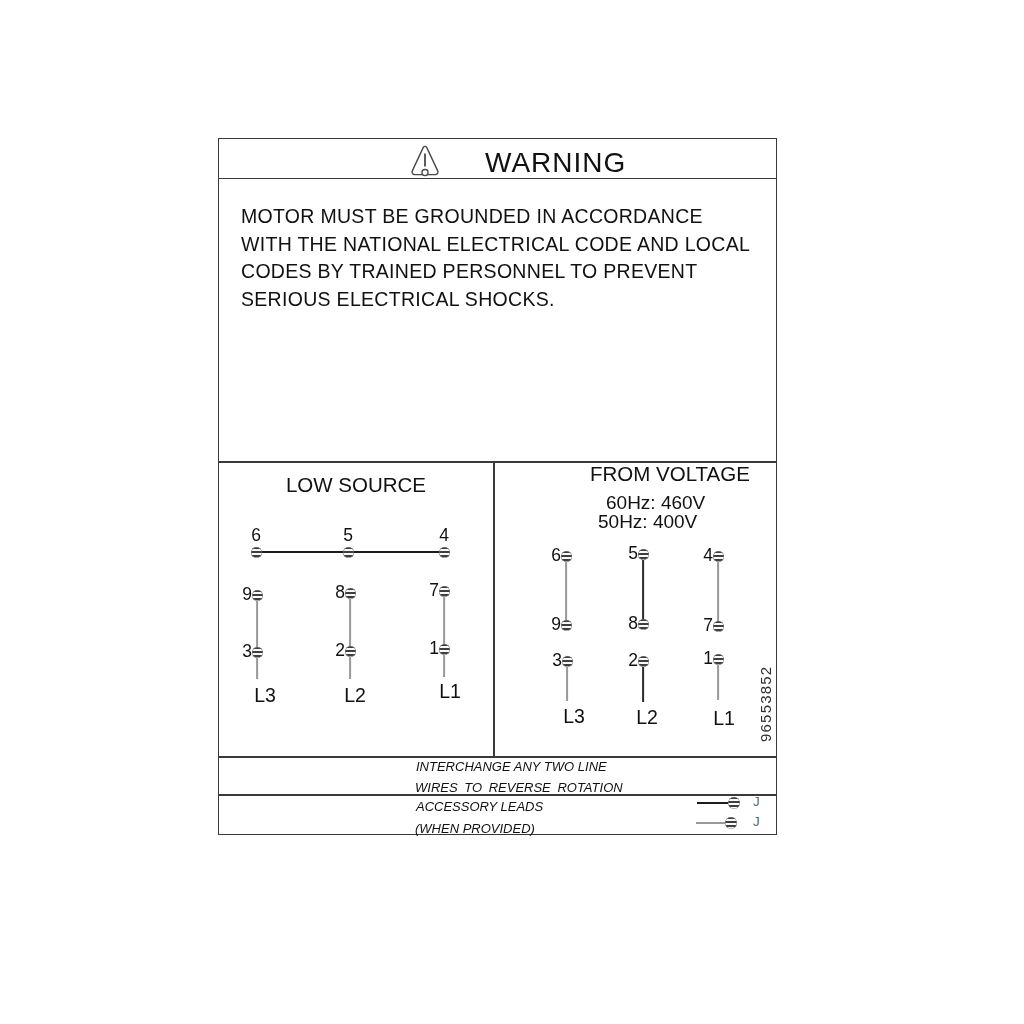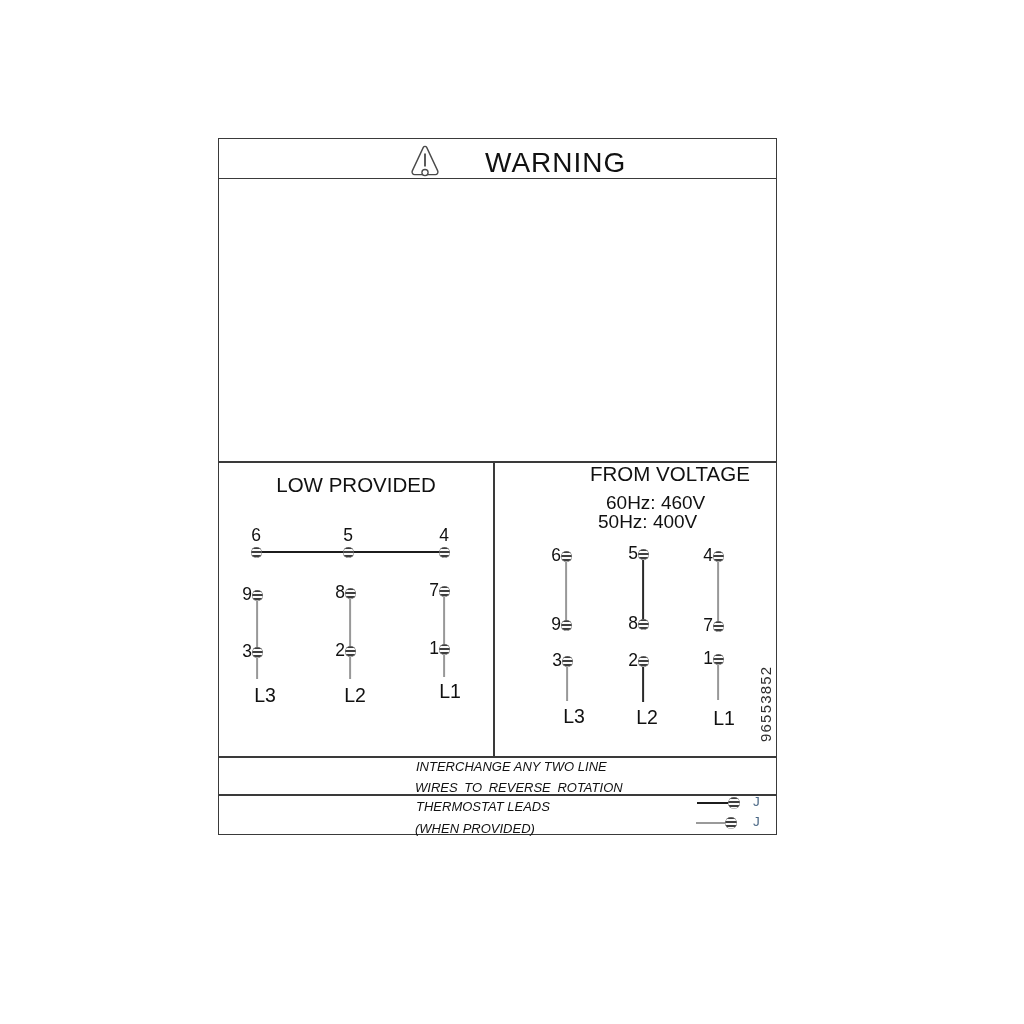--- a/index.html
+++ b/index.html
@@ -67,28 +67,29 @@
         <svg width="30" height="34" viewBox="0 0 30 34">
           <path d="M13.3 3.4 L2.3 26.9 a2.6 2.6 0 0 0 2.3 3.7 h20.8 a2.6 2.6 0 0 0 2.3 -3.7 L16.7 3.4 a1.9 1.9 0 0 0 -3.4 0 Z" fill="none" stroke="#4a4a4a" stroke-width="1.4" stroke-linejoin="round"></path>
           <line x1="15" y1="9.5" x2="15" y2="22.5" stroke="#3f3f3f" stroke-width="1.7"></line>
           <circle cx="15" cy="28.6" r="3.1" fill="#ffffff" stroke="#4a4a4a" stroke-width="1.3"></circle>
         </svg>
       </span>
       <span class="hdr-title">WARNING</span>
     </div>
 
     <div class="body-text">
+      <p>MOTOR MUST BE GROUNDED IN ACCORDANCE WITH THE NATIONAL ELECTRICAL CODE AND LOCAL CODES BY TRAINED PERSONNEL TO PREVENT SERIOUS ELECTRICAL SHOCKS.</p>
     </div>
 
     <div class="div-h" style="top:322px"></div>
     <div class="div-v"></div>
     <div class="div-h" style="top:617px"></div>
     <div class="div-h" style="top:655px"></div>
 
-    <div class="lv-title">LOW PROVIDED</div>
+    <div class="lv-title">LOW SOURCE</div>
 
     <div class="conn-h" style="left:37px; top:412.2px; width:188px"></div>
     <div class="conn-v" style="left:38px; top:456px; height:84px"></div>
     <div class="conn-v" style="left:131px; top:454px; height:86px"></div>
     <div class="conn-v" style="left:225px; top:452px; height:86px"></div>
 
     <div class="term" style="left:37px; top:413px">
       <span class="t-num num-top">6</span>
       <span class="t-dot"></span>
     </div>
@@ -185,21 +186,21 @@
 
     <div class="l-label" style="left:355px; top:566px">L3</div>
     <div class="l-label" style="left:428px; top:567px">L2</div>
     <div class="l-label" style="left:505px; top:568px">L1</div>
 
     <div class="serial">96553852</div>
 
     <div class="f-text" style="left:197px; top:620px">INTERCHANGE ANY TWO LINE</div>
     <div class="f-text" style="left:196px; top:641px; word-spacing:3px">WIRES TO REVERSE ROTATION</div>
 
-    <div class="f-text" style="left:197px; top:660px">THERMOSTAT LEADS</div>
+    <div class="f-text" style="left:197px; top:660px">ACCESSORY LEADS</div>
     <div class="f-text" style="left:196px; top:682px">(WHEN PROVIDED)</div>
 
     <div class="lead-line" style="left:478px; top:663px; width:32px; background:#1c1c1c"></div>
     <div class="lead-dot" style="left:509px; top:658px"></div>
     <div class="lead-j" style="left:534px; top:655px">J</div>
 
     <div class="lead-line" style="left:477px; top:683px; width:30px; background:#9a9a9a"></div>
     <div class="lead-dot" style="left:506px; top:678px"></div>
     <div class="lead-j" style="left:534px; top:675px">J</div>
 

